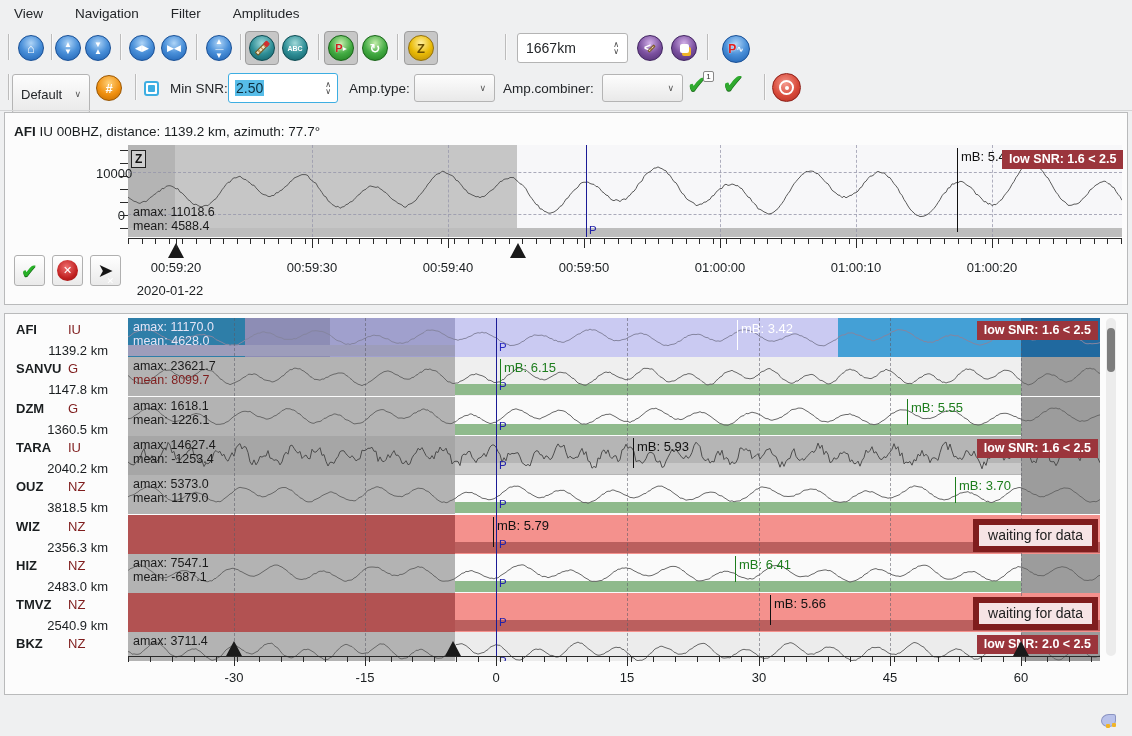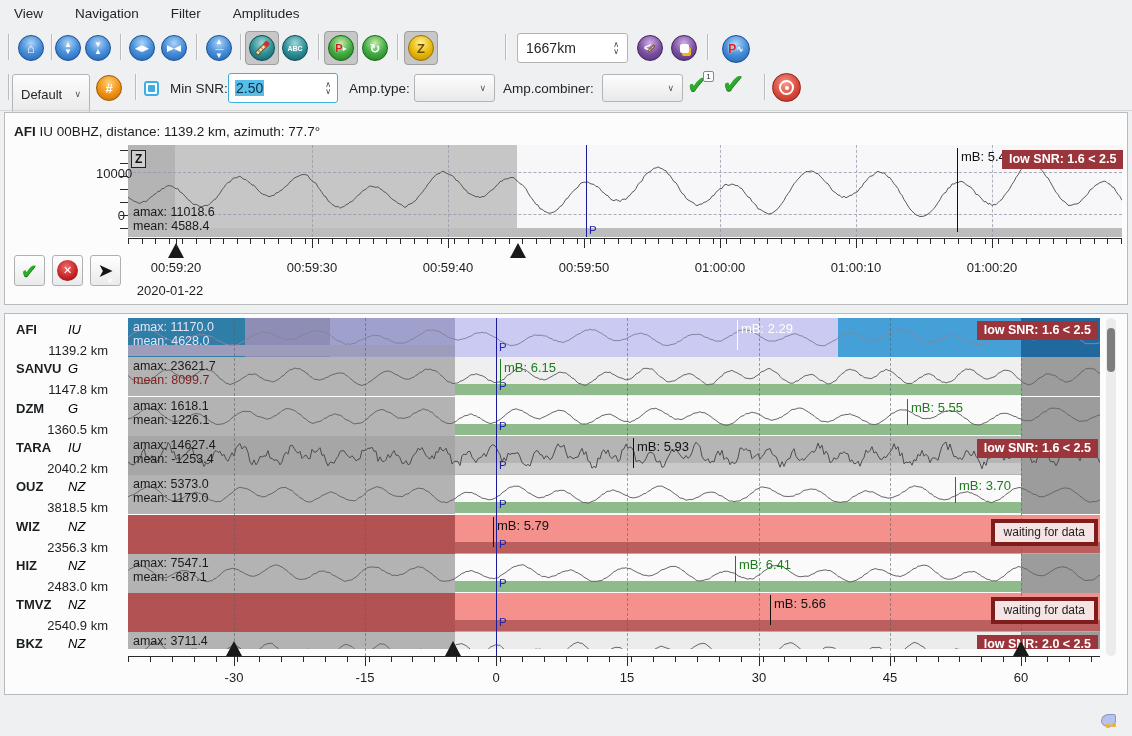--- a/index.html
+++ b/index.html
@@ -61,26 +61,26 @@
   .btn .ok { font-size:20px; font-weight:bold; color:#27b027; text-shadow:0 1px 0 #156815; }
   .btn .redx { width:21px; height:21px; border-radius:50%; background:radial-gradient(circle at 45% 35%, #f07070, #c02020 60%, #8f1010); color:#fff; font-size:11px; font-weight:bold; display:flex; align-items:center; justify-content:center; }
   .btn .skiparrow { font-size:19px; color:#151515; line-height:19px; position:relative; }
   .btn .skipx { position:absolute; color:#fff; font-size:9px; font-weight:bold; left:9px; top:11px; }
 
   .pline { position:absolute; width:1px; background:#1b1b96; }
   .plabel { position:absolute; font-size:11.5px; color:#2222aa; }
   .mbline { position:absolute; width:1px; }
   .mblabel { position:absolute; font-size:13px; white-space:nowrap; }
   .snr-badge { position:absolute; background:#9b353c; color:#fff; font-size:12.5px; font-weight:bold; padding:2px 7px 3px; white-space:nowrap; z-index:6;text-align:center; }
-  .wait-badge { position:absolute; background:#f6e4e5; border:4px solid #7f1d1d; color:#222; font-size:12px; padding:2px 9px 3px; white-space:nowrap; z-index:6; }
+  .wait-badge { position:absolute; background:#f6e4e5; border:6px solid #7f1d1d; color:#222; font-size:14px; padding:2px 9px 3px; white-space:nowrap; z-index:6; }
 
   .grid-dash-v { position:absolute; width:0; border-left:1px dashed rgba(90,90,100,.55); z-index:3; }
 
   .row-label-code { position:absolute; font-weight:bold; font-size:13px; color:#1a1e20; }
-  .row-label-net  { position:absolute; font-size:13px; color:#000000;font-style:italic; }
+  .row-label-net  { position:absolute; font-size:13px; color:#7f1d1d; }
   .row-label-dist { position:absolute; font-size:13px; color:#1a1e20; width:92px; text-align:right; }
 
   .trace-row { position:absolute; left:128px; width:972px; height:39px; overflow:hidden; }
   .seg { position:absolute; top:0; bottom:0; }
   .band { position:absolute; height:11px; top:27px; }
   .amx { position:absolute; left:5px; top:2px; font-size:12.5px; white-space:nowrap; z-index:4; }
   .men { position:absolute; left:5px; top:16px; font-size:12.5px; white-space:nowrap; z-index:4; }
   svg.wave { position:absolute; left:0; top:0; z-index:2; }
 
   .scrollbar { position:absolute; width:10px; background:#ececec; border-radius:5px; }
@@ -321,21 +321,21 @@
       <div class="seg" style="left: 117px; width: 85px; background: rgb(141, 141, 181);"></div>
       <div class="seg" style="left: 0px; width: 117px; background: rgb(46, 126, 168);"></div>
     <svg class="wave" width="972" height="39">
         <path fill="none" stroke-width="1" d="M0.0 18.8L2.0 17.9L4.0 16.3L6.0 14.6L8.0 14.0L10.0 13.2L12.0 12.3L14.0 11.8L16.0 12.0L18.0 11.5L20.0 12.0L22.0 12.4L24.0 12.5L26.0 13.4L28.0 14.5L30.0 15.7L32.0 16.9L34.0 18.3L36.0 18.9L38.0 20.5L40.0 21.4L42.0 21.9L44.0 23.0L46.0 23.3L48.0 23.4L50.0 22.8L52.0 22.9L54.0 22.0L56.0 21.2L58.0 21.3L60.0 20.8L62.0 19.2L64.0 18.2L66.0 18.2L68.0 17.1L70.0 16.9L72.0 16.7L74.0 16.9L76.0 16.2L78.0 17.4L80.0 17.9L82.0 18.1L84.0 18.6L86.0 19.7L88.0 21.7L90.0 22.4L92.0 23.5L94.0 24.3L96.0 25.5L98.0 26.5L100.0 26.3L102.0 27.4L104.0 26.7L106.0 27.1L108.0 26.9L110.0 26.7L112.0 25.2L114.0 24.2L116.0 22.9L118.0 21.3L120.0 20.9L122.0 19.2L124.0 18.4L126.0 16.7L128.0 16.1L130.0 15.1L132.0 15.1L134.0 14.0L136.0 13.8L138.0 14.6L140.0 14.9L142.0 14.9L144.0 15.8L146.0 16.7L148.0 18.2L150.0 19.0L152.0 19.5L154.0 20.0L156.0 21.3L158.0 21.3L160.0 21.4L162.0 21.3L164.0 21.4L166.0 20.5L168.0 20.9L170.0 19.5L172.0 18.8L174.0 17.4L176.0 16.4L178.0 16.2L180.0 15.0L182.0 14.1L184.0 12.9L186.0 12.9L188.0 12.7L190.0 13.0L192.0 13.4L194.0 13.4L196.0 14.1L198.0 15.0L200.0 16.0L202.0 16.8L204.0 18.8L206.0 20.2L208.0 21.9L210.0 22.8L212.0 23.2L214.0 24.2L216.0 25.5L218.0 26.4L220.0 25.8L222.0 26.5L224.0 25.6L226.0 25.5L228.0 24.7L230.0 23.1L232.0 22.4L234.0 21.9L236.0 20.7L238.0 19.9L240.0 18.6L242.0 18.6L244.0 17.6L246.0 17.1L248.0 17.6L250.0 17.6L252.0 17.8L254.0 19.2L256.0 20.1L258.0 20.8L260.0 20.8L262.0 22.3L264.0 23.7L266.0 24.2L268.0 25.0L270.0 25.3L272.0 24.8L274.0 25.4L276.0 25.0L278.0 24.1L280.0 24.1L282.0 22.2L284.0 21.0L286.0 20.8L288.0 19.0L290.0 17.7L292.0 16.6L294.0 15.5L296.0 14.5L298.0 12.5L300.0 12.1L302.0 12.3L304.0 12.0L306.0 12.3L308.0 12.9L310.0 13.1L312.0 14.0L314.0 15.5L316.0 16.4L318.0 17.7L320.0 19.1L322.0 19.7L324.0 20.4L326.0 21.3L328.0 21.5L330.0 22.3L332.0 21.4L334.0 21.3L336.0 20.5L338.0 20.3L340.0 19.0L342.0 18.4L344.0 17.5L346.0 15.9L348.0 15.3L350.0 14.7L352.0 15.1L354.0 14.1L356.0 15.0L358.0 14.6L360.0 15.8L362.0 16.9L364.0 17.8L366.0 19.1L368.0 19.6L370.0 21.0L372.0 23.1L374.0 23.8L376.0 24.7L378.0 25.9L380.0 26.3L382.0 27.6L384.0 27.4L386.0 27.3L388.0 26.7L390.0 26.2L392.0 25.2L394.0 23.7L396.0 23.0L398.0 21.1L400.0 19.9L402.0 18.7L404.0 18.4L406.0 16.9L408.0 17.1L410.0 17.4L412.0 17.3L414.0 17.1L416.0 18.1L418.0 17.8L420.0 19.2L422.0 20.4L424.0 20.7L426.0 22.5L428.0 22.2L430.0 23.7L432.0 23.6L434.0 24.3L436.0 24.3L438.0 23.1L440.0 22.5L442.0 21.6L444.0 20.1L446.0 18.9L448.0 17.4L450.0 16.1L452.0 15.8L454.0 14.1L456.0 13.1L458.0 12.0L460.0 12.3L462.0 11.1L464.0 12.1L466.0 11.8L468.0 12.2L470.0 13.6L472.0 14.6L474.0 15.5L476.0 17.1L478.0 18.1L480.0 20.2L482.0 20.8L484.0 21.6L486.0 22.8L488.0 22.4L490.0 22.7L492.0 22.5L494.0 21.7L496.0 21.3L498.0 21.0L500.0 19.4L502.0 18.6L504.0 17.6L506.0 16.5L508.0 16.0L510.0 16.0L512.0 15.1L514.0 15.3L516.0 16.4L518.0 16.4L520.0 17.4L522.0 18.7L524.0 20.4L526.0 21.5L528.0 22.9L530.0 24.2L532.0 25.0L534.0 26.5L536.0 27.4L538.0 27.1L540.0 27.7L542.0 26.8L544.0 26.4L546.0 26.1L548.0 25.3L550.0 23.5L552.0 23.2L554.0 21.8L556.0 19.6L558.0 19.3L560.0 17.6L562.0 17.2L564.0 16.5L566.0 16.4L568.0 16.6L570.0 16.2L572.0 16.5L574.0 17.3L576.0 18.6L578.0 19.5L580.0 19.7L582.0 21.4L584.0 21.4L586.0 22.4L588.0 23.2L590.0 22.9L592.0 23.3L594.0 22.6L596.0 21.2L598.0 20.2L600.0 19.1L602.0 17.7L604.0 17.5L606.0 15.3L608.0 14.6L610.0 13.1L612.0 12.2L614.0 12.1L616.0 11.8L618.0 11.7L620.0 12.4L622.0 12.5L624.0 13.7L626.0 14.5L628.0 15.6L630.0 16.8L632.0 18.9L634.0 19.2L636.0 20.9L638.0 21.8L640.0 22.8L642.0 23.1L644.0 22.9L646.0 23.4L648.0 22.6L650.0 22.1L652.0 21.1L654.0 21.2L656.0 19.6L658.0 18.3L660.0 18.0L662.0 17.2L664.0 16.3L666.0 15.9L668.0 15.9L670.0 16.5L672.0 17.7L674.0 17.9L676.0 19.4L678.0 19.9L680.0 21.2L682.0 22.8L684.0 23.3L686.0 24.9L688.0 26.1L690.0 27.1L692.0 27.5L694.0 27.6L696.0 27.9L698.0 27.0L700.0 25.7L702.0 24.7L704.0 23.6L706.0 22.4L708.0 21.8L710.0 19.6L712.0 18.2L714.0 17.0L716.0 17.0L718.0 16.2L720.0 14.9L722.0 15.1L724.0 14.8L726.0 15.4L728.0 16.7L730.0 17.1L732.0 17.4L734.0 18.4L736.0 19.3L738.0 20.6L740.0 21.4L742.0 21.4L744.0 22.7L746.0 22.8L748.0 21.7L750.0 21.3L752.0 20.3L754.0 19.4L756.0 18.1L758.0 17.4L760.0 16.6L762.0 15.4L764.0 13.8L766.0 13.4L768.0 12.3L770.0 11.6L772.0 11.8L774.0 12.0L776.0 12.5L778.0 12.8L780.0 14.2L782.0 15.0L784.0 16.3L786.0 17.7L788.0 19.7L790.0 20.2L792.0 21.8L794.0 22.1L796.0 23.6L798.0 23.6L800.0 24.4L802.0 23.9L804.0 24.4L806.0 23.8L808.0 22.4L810.0 22.5L812.0 20.9L814.0 19.9L816.0 18.9L818.0 17.8L820.0 18.2L822.0 16.9L824.0 17.1L826.0 17.6L828.0 17.9L830.0 17.6L832.0 19.3L834.0 19.6L836.0 20.9L838.0 21.8L840.0 22.9L842.0 23.7L844.0 24.6L846.0 25.7L848.0 26.1L850.0 26.7L852.0 27.1L854.0 26.7L856.0 26.0L858.0 25.5L860.0 24.7L862.0 23.6L864.0 22.5L866.0 20.3L868.0 19.2L870.0 17.5L872.0 17.0L874.0 15.5L876.0 14.5L878.0 14.5L880.0 13.7L882.0 13.5L884.0 14.3L886.0 14.2L888.0 14.9L890.0 15.7L892.0 16.4L894.0 17.4L896.0 18.3L898.0 19.5L900.0 20.5L902.0 20.8L904.0 22.0L906.0 21.8L908.0 21.7L910.0 20.8L912.0 20.7L914.0 19.7L916.0 19.4L918.0 17.7L920.0 17.1L922.0 15.4L924.0 14.5L926.0 14.5L928.0 13.0L930.0 12.3L932.0 13.0L934.0 13.1L936.0 12.7L938.0 12.9L940.0 13.9L942.0 15.4L944.0 16.0L946.0 18.1L948.0 19.5L950.0 20.8L952.0 22.0L954.0 22.8L956.0 24.7L958.0 25.6L960.0 25.8L962.0 25.5L964.0 25.8L966.0 25.6L968.0 25.5L970.0 25.2L972.0 24.6" stroke="#8585a0"></path>
       </svg>
     <div class="amx" style="color: rgb(228, 228, 246);">amax: 11170.0</div>
     <div class="men" style="color: rgb(228, 228, 246);">mean: 4628.0</div>
     <div class="plabel rowp" style="left: 371px; top: 23px; z-index: 4; position: absolute; font-size: 11.5px; color: rgb(42, 42, 192);">P</div>
   <div class="band" style="left: 0px; width: 327px; background: rgb(157, 157, 187); z-index: 1;"></div>
       <div class="mbline" style="left: 609px; top: 2px; height: 30px; background: rgb(255, 255, 255); z-index: 5;"></div>
-      <div class="mblabel" style="left: 613px; top: 3px; color: rgb(255, 255, 255); z-index: 5;">mB: 2.29</div>
+      <div class="mblabel" style="left: 613px; top: 3px; color: rgb(255, 255, 255); z-index: 5;">mB: 3.42</div>
       <div class="snr-badge" style="right: 2px; top: 3px;">low SNR: 1.6 &lt; 2.5</div>
     </div>
     <div class="trace-row" style="top: 357.3px; height: 39px; pointer-events: auto;">
       <div class="seg" style="left: 893px; width: 79px; background: rgb(156, 156, 156);"></div>
       <div class="seg" style="left: 327px; width: 566px; background: rgb(239, 239, 239);"></div>
       <div class="seg" style="left: 0px; width: 327px; background: rgb(179, 179, 179);"></div>
     <svg class="wave" width="972" height="39">
         <path fill="none" stroke-width="1" d="M0.0 18.5L2.0 20.1L4.0 22.4L6.0 23.2L8.0 25.0L10.0 26.3L12.0 26.1L14.0 26.6L16.0 26.6L18.0 26.1L20.0 25.6L22.0 23.7L24.0 22.6L26.0 20.2L28.0 18.8L30.0 17.3L32.0 15.6L34.0 14.6L36.0 12.8L38.0 13.4L40.0 13.2L42.0 13.1L44.0 14.1L46.0 16.2L48.0 17.3L50.0 18.1L52.0 19.5L54.0 21.2L56.0 20.8L58.0 21.2L60.0 20.7L62.0 20.4L64.0 19.5L66.0 18.1L68.0 17.0L70.0 15.8L72.0 14.1L74.0 12.9L76.0 12.9L78.0 12.0L80.0 13.3L82.0 13.7L84.0 13.8L86.0 15.4L88.0 17.7L90.0 19.1L92.0 21.8L94.0 22.7L96.0 24.5L98.0 26.1L100.0 26.6L102.0 27.6L104.0 26.8L106.0 25.9L108.0 25.1L110.0 24.1L112.0 23.2L114.0 21.5L116.0 20.2L118.0 19.4L120.0 17.4L122.0 17.2L124.0 17.6L126.0 16.8L128.0 17.3L130.0 18.6L132.0 20.3L134.0 21.0L136.0 22.8L138.0 23.2L140.0 23.6L142.0 23.9L144.0 25.0L146.0 24.6L148.0 23.6L150.0 22.6L152.0 21.0L154.0 19.2L156.0 18.4L158.0 15.7L160.0 14.5L162.0 12.6L164.0 12.7L166.0 11.2L168.0 11.2L170.0 11.9L172.0 11.7L174.0 13.3L176.0 14.2L178.0 15.9L180.0 17.1L182.0 19.6L184.0 20.3L186.0 22.3L188.0 22.4L190.0 22.7L192.0 23.2L194.0 22.0L196.0 22.1L198.0 20.4L200.0 20.2L202.0 18.6L204.0 17.9L206.0 17.1L208.0 16.8L210.0 16.0L212.0 16.0L214.0 16.0L216.0 16.5L218.0 18.3L220.0 19.4L222.0 21.4L224.0 22.7L226.0 25.0L228.0 25.9L230.0 27.2L232.0 27.8L234.0 28.6L236.0 27.6L238.0 27.6L240.0 25.6L242.0 24.6L244.0 23.3L246.0 21.7L248.0 20.2L250.0 18.5L252.0 17.0L254.0 15.9L256.0 14.7L258.0 14.3L260.0 13.9L262.0 14.5L264.0 15.2L266.0 16.6L268.0 17.6L270.0 18.2L272.0 19.8L274.0 20.5L276.0 21.8L278.0 22.0L280.0 22.2L282.0 22.0L284.0 20.5L286.0 20.2L288.0 18.2L290.0 17.4L292.0 15.2L294.0 15.2L296.0 12.9L298.0 12.1L300.0 12.6L302.0 11.9L304.0 13.2L306.0 13.5L308.0 13.9L310.0 15.4L312.0 17.5L314.0 19.0L316.0 20.9L318.0 23.1L320.0 24.9L322.0 24.9L324.0 26.3L326.0 26.5L328.0 26.0L330.0 26.0L332.0 24.3L334.0 23.7L336.0 22.7L338.0 21.3L340.0 20.1L342.0 18.3L344.0 17.6L346.0 17.8L348.0 16.7L350.0 17.5L352.0 18.2L354.0 18.7L356.0 19.6L358.0 20.8L360.0 23.2L362.0 23.3L364.0 24.1L366.0 25.5L368.0 25.5L370.0 25.0L372.0 24.9L374.0 22.7L376.0 22.5L378.0 19.5L380.0 17.9L382.0 17.3L384.0 15.5L386.0 14.2L388.0 11.7L390.0 11.0L392.0 10.7L394.0 11.6L396.0 12.7L398.0 12.8L400.0 14.8L402.0 16.3L404.0 18.0L406.0 19.4L408.0 20.6L410.0 21.0L412.0 22.4L414.0 22.1L416.0 23.0L418.0 22.6L420.0 21.5L422.0 20.3L424.0 19.3L426.0 18.0L428.0 17.2L430.0 15.7L432.0 15.2L434.0 15.5L436.0 15.9L438.0 15.9L440.0 17.7L442.0 19.0L444.0 21.1L446.0 21.6L448.0 24.0L450.0 26.0L452.0 26.7L454.0 27.3L456.0 28.2L458.0 28.3L460.0 26.9L462.0 25.7L464.0 24.7L466.0 22.8L468.0 22.1L470.0 19.1L472.0 18.2L474.0 17.1L476.0 15.7L478.0 15.0L480.0 15.6L482.0 15.0L484.0 16.9L486.0 17.6L488.0 18.9L490.0 19.9L492.0 20.8L494.0 21.1L496.0 22.1L498.0 22.9L500.0 22.1L502.0 22.2L504.0 20.9L506.0 19.3L508.0 17.0L510.0 15.9L512.0 14.8L514.0 12.4L516.0 11.3L518.0 11.4L520.0 11.4L522.0 12.1L524.0 11.8L526.0 13.4L528.0 15.8L530.0 17.6L532.0 19.7L534.0 20.6L536.0 22.0L538.0 24.2L540.0 24.9L542.0 24.8L544.0 24.0L546.0 24.0L548.0 23.0L550.0 21.3L552.0 20.4L554.0 19.0L556.0 17.8L558.0 17.6L560.0 16.7L562.0 16.8L564.0 17.3L566.0 18.5L568.0 20.3L570.0 21.5L572.0 22.5L574.0 24.5L576.0 25.6L578.0 27.5L580.0 28.0L582.0 27.1L584.0 27.3L586.0 26.4L588.0 23.7L590.0 22.2L592.0 20.0L594.0 19.1L596.0 16.2L598.0 15.4L600.0 14.6L602.0 14.1L604.0 13.3L606.0 14.6L608.0 15.3L610.0 16.4L612.0 17.5L614.0 18.4L616.0 20.5L618.0 21.2L620.0 21.4L622.0 21.8L624.0 21.4L626.0 20.8L628.0 19.1L630.0 18.1L632.0 15.8L634.0 14.5L636.0 14.1L638.0 12.7L640.0 11.7L642.0 11.6L644.0 13.2L646.0 14.2L648.0 15.6L650.0 16.5L652.0 19.4L654.0 21.6L656.0 22.6L658.0 23.6L660.0 25.1L662.0 26.0L664.0 26.3L666.0 25.7L668.0 24.0L670.0 24.0L672.0 22.0L674.0 21.0L676.0 19.2L678.0 18.5L680.0 18.2L682.0 17.6L684.0 17.4L686.0 18.2L688.0 19.8L690.0 21.5L692.0 23.3L694.0 23.5L696.0 24.7L698.0 26.1L700.0 27.0L702.0 26.7L704.0 25.7L706.0 24.3L708.0 23.6L710.0 20.4L712.0 18.8L714.0 16.5L716.0 15.7L718.0 13.2L720.0 13.0L722.0 12.0L724.0 13.1L726.0 13.1L728.0 14.2L730.0 15.5L732.0 18.2L734.0 18.4L736.0 20.6L738.0 20.8L740.0 21.1L742.0 21.6L744.0 21.3L746.0 20.0L748.0 19.4L750.0 17.7L752.0 15.2L754.0 14.4L756.0 14.0L758.0 12.2L760.0 13.3L762.0 13.9L764.0 14.9L766.0 16.4L768.0 18.1L770.0 20.3L772.0 21.0L774.0 23.0L776.0 25.1L778.0 26.1L780.0 26.6L782.0 26.3L784.0 26.7L786.0 24.6L788.0 23.9L790.0 21.7L792.0 20.5L794.0 20.0L796.0 18.0L798.0 17.4L800.0 16.8L802.0 16.9L804.0 18.0L806.0 18.9L808.0 21.4L810.0 22.8L812.0 23.0L814.0 25.3L816.0 25.0L818.0 26.0L820.0 25.2L822.0 24.8L824.0 23.9L826.0 22.6L828.0 20.7L830.0 17.6L832.0 16.8L834.0 14.3L836.0 13.6L838.0 11.8L840.0 12.5L842.0 12.0L844.0 13.0L846.0 13.4L848.0 16.0L850.0 17.3L852.0 18.5L854.0 19.8L856.0 21.5L858.0 21.9L860.0 22.1L862.0 21.2L864.0 20.6L866.0 19.9L868.0 18.9L870.0 16.4L872.0 15.5L874.0 14.3L876.0 13.2L878.0 13.3L880.0 13.5L882.0 14.1L884.0 15.2L886.0 17.0L888.0 19.6L890.0 21.4L892.0 22.6L894.0 24.7L896.0 26.2L898.0 26.7L900.0 28.0L902.0 27.4L904.0 26.8L906.0 25.5L908.0 24.0L910.0 21.7L912.0 20.9L914.0 19.8L916.0 18.4L918.0 16.9L920.0 16.8L922.0 17.1L924.0 18.2L926.0 18.0L928.0 19.2L930.0 20.7L932.0 22.7L934.0 22.9L936.0 24.4L938.0 25.3L940.0 24.6L942.0 24.1L944.0 23.7L946.0 21.5L948.0 20.3L950.0 18.1L952.0 16.9L954.0 14.2L956.0 13.5L958.0 11.4L960.0 11.8L962.0 11.1L964.0 12.0L966.0 11.8L968.0 13.4L970.0 15.6L972.0 16.4" stroke="#686868"></path>
       </svg>
     <div class="amx" style="color: rgb(26, 26, 26);">amax: 23621.7</div>
@@ -415,21 +415,21 @@
     <div class="trace-row" style="top: 593.1px; height: 39px; pointer-events: auto;">
       <div class="seg" style="left: 327px; width: 645px; background: rgb(244, 145, 141);"></div>
       <div class="seg" style="left: 0px; width: 327px; background: rgb(178, 82, 82);"></div>
 
     <div class="plabel rowp" style="left: 371px; top: 23px; z-index: 4; position: absolute; font-size: 11.5px; color: rgb(34, 34, 170);">P</div>
   <div class="band" style="left: 327px; width: 645px; background: rgb(187, 95, 94); z-index: 1;"></div>
       <div class="mbline" style="left: 642px; top: 2px; height: 30px; background: rgb(17, 17, 17); z-index: 5;"></div>
       <div class="mblabel" style="left: 646px; top: 3px; color: rgb(17, 17, 17); z-index: 5;">mB: 5.66</div>
       <div class="wait-badge" style="right: 2px; top: 4px;">waiting for data</div>
     </div>
-    <div class="trace-row" style="top: 632.4px; height: 17px; pointer-events: auto;">
+    <div class="trace-row" style="top: 632.4px; height: 29px; pointer-events: auto;">
       <div class="seg" style="left: 893px; width: 79px; background: rgb(156, 156, 156);"></div>
       <div class="seg" style="left: 327px; width: 566px; background: rgb(236, 236, 236);"></div>
       <div class="seg" style="left: 0px; width: 327px; background: rgb(179, 179, 179);"></div>
     <svg class="wave" width="972" height="39">
         <path fill="none" stroke-width="1" d="M0.0 19.6L2.0 20.1L4.0 22.2L6.0 21.9L8.0 22.3L10.0 22.3L12.0 21.8L14.0 20.2L16.0 18.2L18.0 16.6L20.0 15.2L22.0 12.9L24.0 11.5L26.0 10.9L28.0 11.0L30.0 11.0L32.0 11.7L34.0 13.5L36.0 15.6L38.0 17.2L40.0 19.8L42.0 22.0L44.0 23.1L46.0 23.9L48.0 25.3L50.0 24.4L52.0 24.1L54.0 23.4L56.0 21.7L58.0 20.1L60.0 18.6L62.0 18.0L64.0 16.9L66.0 17.2L68.0 16.7L70.0 18.3L72.0 19.2L74.0 21.0L76.0 22.9L78.0 24.8L80.0 25.8L82.0 27.4L84.0 28.3L86.0 27.9L88.0 27.0L90.0 25.6L92.0 24.7L94.0 23.0L96.0 20.3L98.0 17.9L100.0 16.5L102.0 15.2L104.0 13.9L106.0 13.8L108.0 13.6L110.0 15.0L112.0 16.1L114.0 17.8L116.0 18.6L118.0 20.6L120.0 20.9L122.0 21.6L124.0 22.1L126.0 21.2L128.0 20.0L130.0 19.1L132.0 16.4L134.0 15.5L136.0 12.9L138.0 12.3L140.0 11.5L142.0 11.5L144.0 11.1L146.0 13.4L148.0 14.9L150.0 16.1L152.0 18.8L154.0 21.3L156.0 23.4L158.0 24.0L160.0 24.9L162.0 25.7L164.0 25.9L166.0 24.8L168.0 24.0L170.0 22.0L172.0 20.5L174.0 18.6L176.0 17.4L178.0 17.7L180.0 17.1L182.0 18.0L184.0 19.2L186.0 20.4L188.0 22.2L190.0 24.1L192.0 25.0L194.0 26.0L196.0 27.7L198.0 27.6L200.0 27.4L202.0 25.6L204.0 24.9L206.0 22.1L208.0 19.5L210.0 17.9L212.0 15.6L214.0 14.2L216.0 13.0L218.0 12.3L220.0 12.9L222.0 14.0L224.0 14.5L226.0 16.5L228.0 18.1L230.0 20.0L232.0 21.0L234.0 21.6L236.0 21.4L238.0 20.8L240.0 21.0L242.0 19.0L244.0 17.5L246.0 16.0L248.0 14.6L250.0 13.1L252.0 11.8L254.0 12.1L256.0 12.0L258.0 13.7L260.0 15.1L262.0 17.3L264.0 19.5L266.0 21.2L268.0 22.9L270.0 24.7L272.0 26.5L274.0 26.9L276.0 26.2L278.0 26.1L280.0 25.3L282.0 23.1L284.0 21.2L286.0 20.4L288.0 18.3L290.0 18.4L292.0 17.3L294.0 17.3L296.0 18.5L298.0 19.8L300.0 21.0L302.0 22.8L304.0 23.7L306.0 24.8L308.0 25.9L310.0 26.3L312.0 26.1L314.0 26.0L316.0 24.5L318.0 22.4L320.0 21.0L322.0 18.4L324.0 16.3L326.0 14.5L328.0 12.5L330.0 12.4L332.0 11.9L334.0 11.7L336.0 12.7L338.0 13.6L340.0 15.3L342.0 16.9L344.0 19.1L346.0 20.8L348.0 21.3L350.0 22.1L352.0 21.5L354.0 20.8L356.0 20.4L358.0 18.7L360.0 17.6L362.0 15.3L364.0 14.3L366.0 13.6L368.0 12.6L370.0 13.2L372.0 13.3L374.0 15.3L376.0 17.1L378.0 18.8L380.0 20.7L382.0 22.9L384.0 25.0L386.0 26.3L388.0 27.7L390.0 27.9L392.0 28.1L394.0 27.3L396.0 25.9L398.0 24.2L400.0 22.5L402.0 21.2L404.0 18.9L406.0 17.7L408.0 17.0L410.0 17.5L412.0 17.0L414.0 17.9L416.0 19.1L418.0 20.6L420.0 21.8L422.0 23.4L424.0 23.4L426.0 24.1L428.0 25.1L430.0 25.0L432.0 24.2L434.0 22.5L436.0 20.7L438.0 19.0L440.0 16.5L442.0 14.5L444.0 13.2L446.0 11.6L448.0 11.0L450.0 10.1L452.0 11.2L454.0 11.2L456.0 13.1L458.0 14.6L460.0 16.5L462.0 17.9L464.0 19.4L466.0 21.2L468.0 22.5L470.0 23.2L472.0 23.1L474.0 22.4L476.0 21.9L478.0 20.2L480.0 19.5L482.0 18.1L484.0 16.6L486.0 15.8L488.0 15.2L490.0 15.6L492.0 15.4L494.0 17.2L496.0 17.6L498.0 19.8L500.0 21.4L502.0 22.8L504.0 25.6L506.0 26.0L508.0 28.0L510.0 28.7L512.0 28.2L514.0 28.3L516.0 27.2L518.0 26.2L520.0 23.7L522.0 21.6L524.0 20.5L526.0 17.8L528.0 16.4L530.0 15.7L532.0 14.4L534.0 14.2L536.0 15.1L538.0 15.8L540.0 16.5L542.0 17.1L544.0 18.2L546.0 20.2L548.0 20.9L550.0 22.2L552.0 22.1L554.0 22.0L556.0 21.3L558.0 21.2L560.0 19.1L562.0 17.4L564.0 16.6L566.0 14.8L568.0 13.8L570.0 12.5L572.0 11.9L574.0 11.5L576.0 11.3L578.0 12.2L580.0 13.9L582.0 15.2L584.0 17.6L586.0 19.4L588.0 21.5L590.0 22.6L592.0 24.0L594.0 25.7L596.0 26.1L598.0 25.9L600.0 25.6L602.0 25.9L604.0 24.2L606.0 22.5L608.0 22.0L610.0 20.2L612.0 18.9L614.0 17.8L616.0 17.3L618.0 17.8L620.0 17.8L622.0 18.0L624.0 19.4L626.0 20.8L628.0 21.9L630.0 23.8L632.0 24.9L634.0 25.7L636.0 26.7L638.0 26.2L640.0 26.2L642.0 24.8L644.0 23.7L646.0 22.1L648.0 20.6L650.0 18.1L652.0 16.7L654.0 14.8L656.0 12.6L658.0 11.9L660.0 11.5L662.0 10.7L664.0 11.0L666.0 12.0L668.0 13.4L670.0 15.0L672.0 16.7L674.0 18.2L676.0 19.2L678.0 21.4L680.0 22.4L682.0 22.0L684.0 21.9L686.0 22.3L688.0 20.7L690.0 20.2L692.0 19.2L694.0 18.0L696.0 16.1L698.0 15.1L700.0 15.3L702.0 15.1L704.0 15.6L706.0 15.8L708.0 17.4L710.0 18.4L712.0 20.3L714.0 22.6L716.0 24.2L718.0 25.8L720.0 26.5L722.0 27.9L724.0 28.7L726.0 28.2L728.0 28.3L730.0 26.5L732.0 25.8L734.0 24.1L736.0 22.1L738.0 19.9L740.0 17.8L742.0 17.2L744.0 15.4L746.0 15.6L748.0 15.6L750.0 15.3L752.0 15.5L754.0 17.3L756.0 17.9L758.0 19.2L760.0 20.7L762.0 21.7L764.0 22.2L766.0 22.1L768.0 22.6L770.0 21.2L772.0 21.0L774.0 19.3L776.0 17.9L778.0 16.0L780.0 14.4L782.0 13.0L784.0 11.5L786.0 10.5L788.0 10.8L790.0 11.6L792.0 13.0L794.0 14.3L796.0 15.2L798.0 18.0L800.0 19.3L802.0 21.7L804.0 23.6L806.0 24.9L808.0 24.9L810.0 25.4L812.0 25.1L814.0 24.3L816.0 23.6L818.0 22.4L820.0 20.7L822.0 19.5L824.0 18.5L826.0 17.7L828.0 16.7L830.0 17.3L832.0 17.5L834.0 18.4L836.0 20.4L838.0 21.8L840.0 23.0L842.0 24.6L844.0 25.4L846.0 27.3L848.0 27.0L850.0 27.2L852.0 25.8L854.0 25.3L856.0 23.4L858.0 21.2L860.0 19.3L862.0 16.8L864.0 15.1L866.0 13.3L868.0 13.0L870.0 12.0L872.0 12.0L874.0 13.2L876.0 13.4L878.0 15.2L880.0 16.4L882.0 17.6L884.0 20.1L886.0 20.4L888.0 21.2L890.0 21.1L892.0 21.7L894.0 20.3L896.0 19.3L898.0 18.2L900.0 17.0L902.0 15.1L904.0 13.5L906.0 12.8L908.0 13.5L910.0 13.3L912.0 13.8L914.0 14.9L916.0 17.2L918.0 18.6L920.0 20.7L922.0 23.4L924.0 24.5L926.0 26.5L928.0 27.3L930.0 27.9L932.0 27.8L934.0 27.1L936.0 25.1L938.0 23.7L940.0 22.1L942.0 20.5L944.0 19.4L946.0 18.0L948.0 16.8L950.0 17.4L952.0 17.1L954.0 18.9L956.0 19.6L958.0 21.1L960.0 23.1L962.0 24.2L964.0 24.9L966.0 25.2L968.0 25.1L970.0 24.5L972.0 23.7" stroke="#686868"></path>
       </svg>
     <div class="amx" style="color: rgb(26, 26, 26);">amax: 3711.4</div>
 
     <div class="plabel rowp" style="left: 371px; top: 23px; z-index: 4; position: absolute; font-size: 11.5px; color: rgb(34, 34, 170);">P</div>
   <div class="snr-badge" style="right: 2px; top: 3px;">low SNR: 2.0 &lt; 2.5</div>

